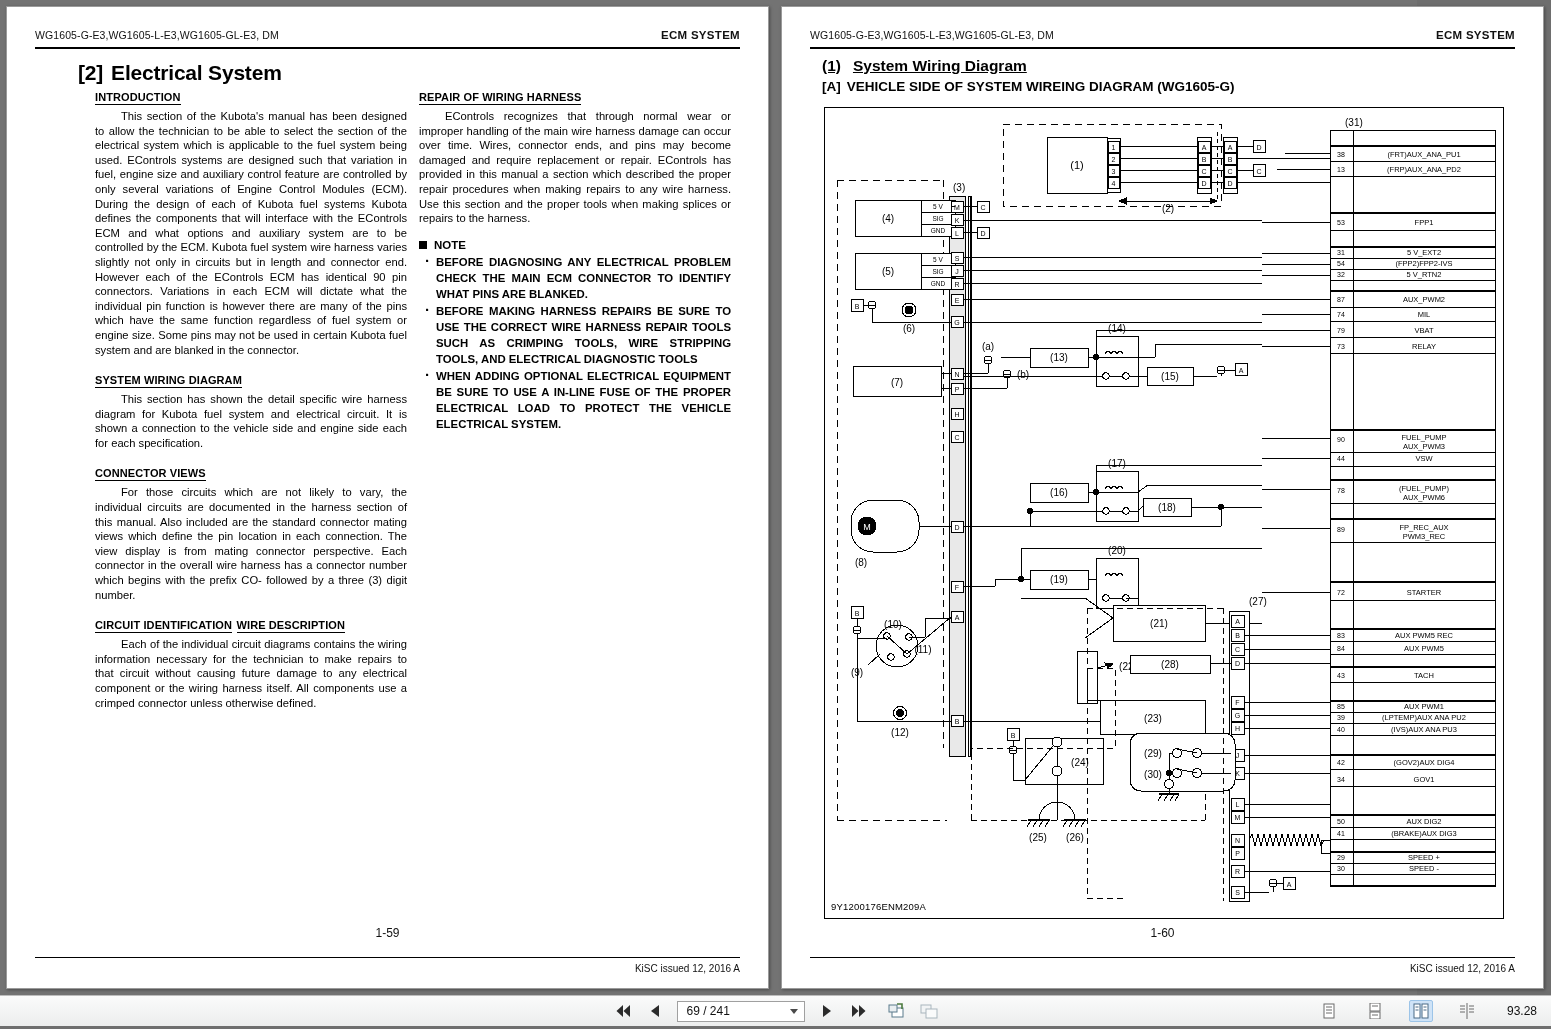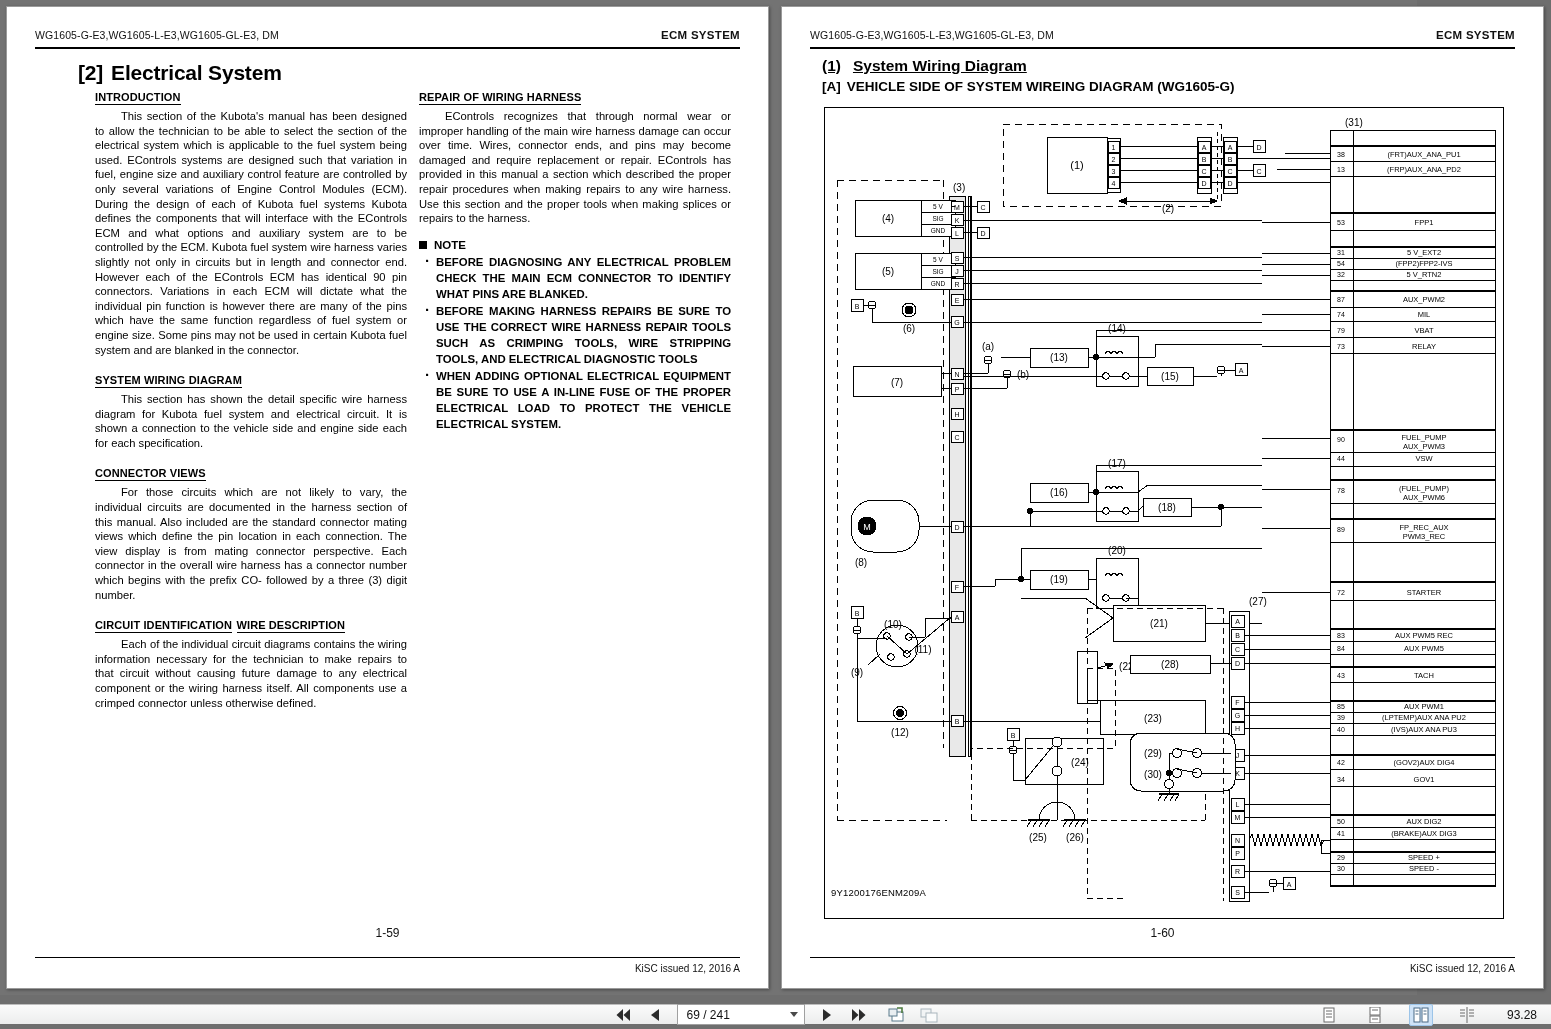--- a/index.html
+++ b/index.html
@@ -100,32 +100,32 @@
     font-size: 13.5px; font-weight: 700; color:#000;
   }
   .sec-title-2 .n { margin-right: 6px; }
 
   .diagram-box {
     position: absolute; left: 42px; top: 100px;
     width: 680px; height: 812px;
     border: 1.5px solid #000; background: #fff;
   }
   .diag-code {
-    position: absolute; left: 6px; bottom: 20px;
+    position: absolute; left: 6px; bottom: 6px;
     font-size: 9.5px; color:#000; letter-spacing: 0.2px;
   }
   .diag-svg { position:absolute; left:0; top:0; }
 
   
   #toolbar {
     position: absolute; left: 0; top: 995px;
-    width: 1551px; height: 20px;
+    width: 1551px; height: 31px;
     background: linear-gradient(#fbfbfb, #eceded);
     border-top: 1px solid #bdbdbd;
-    display: flex; align-items: center; margin-top: 9px;
+    display: flex; align-items: center;
   }
   .tb-center {
     position: absolute; left: 50%; transform: translateX(-50%);
     display: flex; align-items: center; gap: 12px;
   }
   .tb-btn {
     width: 20px; height: 20px; display:flex; align-items:center;
     justify-content:center; cursor: pointer; color: #2b2b2b;
   }
   .tb-btn svg { display:block; }

